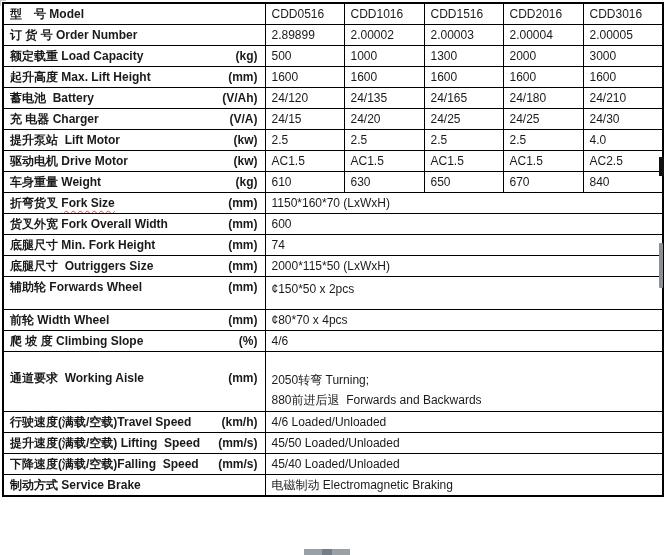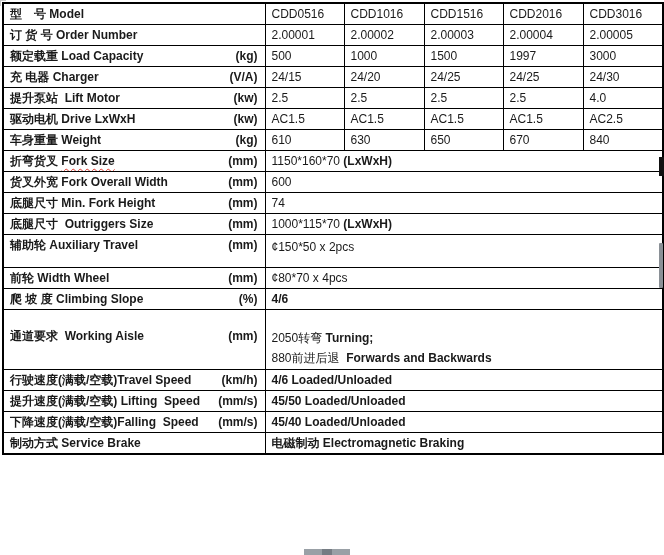--- a/index.html
+++ b/index.html
@@ -16,21 +16,21 @@
     border:1px solid #000;
     font-size:12px;color:#1a1a1a;
     padding:0 5px 0 6px;
     overflow:hidden;white-space:nowrap;
     vertical-align:middle;
   }
   td.label{font-weight:bold;padding-right:7px;}
   .li{display:flex;justify-content:space-between;align-items:baseline;}
   .lt{white-space:pre;}
   td.val{font-weight:normal;}
-  .b{font-weight:bold;}
+  .b{font-weight:normal;}
   tr.std  td{height:20px;}
   tr.tall td{height:30px;vertical-align:top;padding-top:2px;}
   tr.xtall td{height:41px;vertical-align:top;padding-top:18px;}
   .vline{line-height:20px;white-space:pre;}
   .spell{
     text-decoration-line:underline;
     text-decoration-style:wavy;
     text-decoration-thickness:1px;
     text-underline-offset:3px;
   }
@@ -72,38 +72,64 @@
           <td class="val">CDD2016</td>
           <td class="val">CDD3016</td>
         </tr>
         <tr class="std">
           <td class="label">
             <div class="li">
               <span class="lt">订 货 号 Order Number</span>
               <span class="unit"></span>
             </div>
           </td>
-          <td class="val">2.00001</td>
+          <td class="val">2.89899</td>
           <td class="val">2.00002</td>
           <td class="val">2.00003</td>
           <td class="val">2.00004</td>
           <td class="val">2.00005</td>
         </tr>
         <tr class="std">
           <td class="label">
             <div class="li">
               <span class="lt">额定载重 Load Capacity</span>
               <span class="unit">(kg)</span>
             </div>
           </td>
           <td class="val">500</td>
           <td class="val">1000</td>
-          <td class="val">1500</td>
-          <td class="val">1997</td>
+          <td class="val">1300</td>
+          <td class="val">2000</td>
           <td class="val">3000</td>
+        </tr>
+        <tr class="std">
+          <td class="label">
+            <div class="li">
+              <span class="lt">起升高度 Max. Lift Height</span>
+              <span class="unit">(mm)</span>
+            </div>
+          </td>
+          <td class="val">1600</td>
+          <td class="val">1600</td>
+          <td class="val">1600</td>
+          <td class="val">1600</td>
+          <td class="val">1600</td>
+        </tr>
+        <tr class="std">
+          <td class="label">
+            <div class="li">
+              <span class="lt">蓄电池  Battery</span>
+              <span class="unit">(V/Ah)</span>
+            </div>
+          </td>
+          <td class="val">24/120</td>
+          <td class="val">24/135</td>
+          <td class="val">24/165</td>
+          <td class="val">24/180</td>
+          <td class="val">24/210</td>
         </tr>
         <tr class="std">
           <td class="label">
             <div class="li">
               <span class="lt">充 电器 Charger</span>
               <span class="unit">(V/A)</span>
             </div>
           </td>
           <td class="val">24/15</td>
           <td class="val">24/20</td>
@@ -120,21 +146,21 @@
           </td>
           <td class="val">2.5</td>
           <td class="val">2.5</td>
           <td class="val">2.5</td>
           <td class="val">2.5</td>
           <td class="val">4.0</td>
         </tr>
         <tr class="std">
           <td class="label">
             <div class="li">
-              <span class="lt">驱动电机 Drive LxWxH</span>
+              <span class="lt">驱动电机 Drive Motor</span>
               <span class="unit">(kw)</span>
             </div>
           </td>
           <td class="val">AC1.5</td>
           <td class="val">AC1.5</td>
           <td class="val">AC1.5</td>
           <td class="val">AC1.5</td>
           <td class="val">AC2.5</td>
         </tr>
         <tr class="std">
@@ -184,27 +210,27 @@
           </td>
         </tr>
         <tr class="std">
           <td class="label">
             <div class="li">
               <span class="lt">底腿尺寸  Outriggers Size</span>
               <span class="unit">(mm)</span>
             </div>
           </td>
           <td class="val" colspan="5">
-            <div class="vline"><span class="">1000*115*70 </span><span class="b">(LxWxH)</span></div>
+            <div class="vline"><span class="">2000*115*50 </span><span class="b">(LxWxH)</span></div>
           </td>
         </tr>
         <tr class="tall">
           <td class="label">
             <div class="li">
-              <span class="lt">辅助轮 Auxiliary Travel</span>
+              <span class="lt">辅助轮 Forwards Wheel</span>
               <span class="unit">(mm)</span>
             </div>
           </td>
           <td class="val" colspan="5">
             <div class="vline"><span class="">¢150*50 x 2pcs</span></div>
           </td>
         </tr>
         <tr class="std">
           <td class="label">
             <div class="li">

